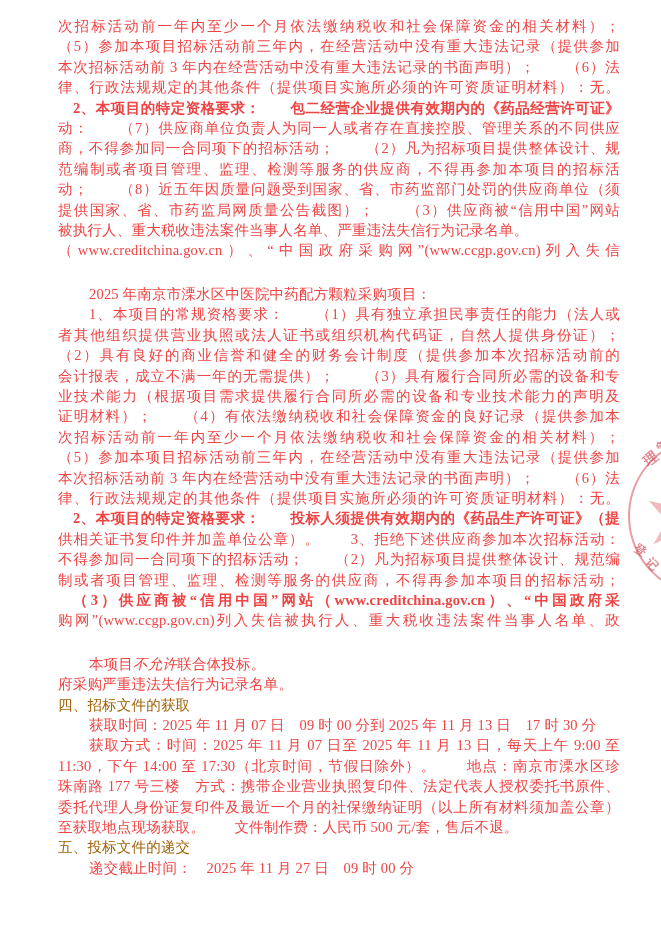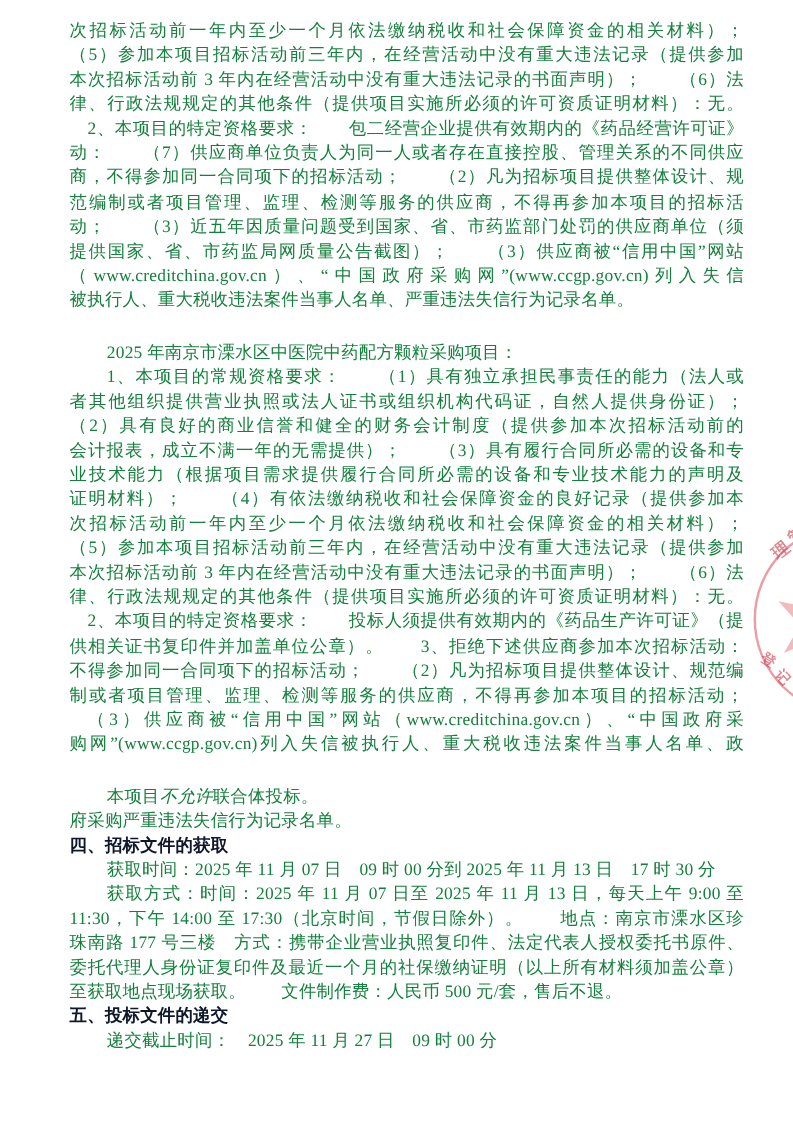--- a/index.html
+++ b/index.html
@@ -20,34 +20,34 @@
     left:58px;top:16px;
     width:562px;
   }
   .line{
     position:relative;
     width:562px;
     line-height:20.4px;
     min-height:20.4px;
     font-size:14.5px;
     letter-spacing:0.2px;
-    color:#15803d;
+    color:#ef4444;
     white-space:normal;
     overflow:visible;
   }
   .line.fill{
     text-align:justify;
     text-align-last:justify;
   }
   .line.b{
-    font-weight:bold;
-    color:#0f172a;
+    font-weight:normal;
+    color:#a16207;
   }
   .line.gap{ margin-top:23px; }
-  .ind-1{ padding-left:15px; width:547px; }
+  .ind-1{ padding-left:15px; width:547px;font-weight:bold; }
   .ind-2{ padding-left:31px; width:531px; }
   .seg-it{ font-style:italic; }
 
   
   .seal{
     position:absolute;
     left:628px;top:434px;
     width:33px;height:164px;
     pointer-events:none;
   }
@@ -86,24 +86,24 @@
 
   <div class="doc-body" id="doc-body">
       <div class="line ind-0 fill">次招标活动前一年内至少一个月依法缴纳税收和社会保障资金的相关材料）；</div>
       <div class="line ind-0 fill">（5）参加本项目招标活动前三年内，在经营活动中没有重大违法记录（提供参加</div>
       <div class="line ind-0 fill">本次招标活动前 3 年内在经营活动中没有重大违法记录的书面声明）；　　（6）法</div>
       <div class="line ind-0 fill">律、行政法规规定的其他条件（提供项目实施所必须的许可资质证明材料）：无。</div>
       <div class="line ind-1 fill">2、本项目的特定资格要求：　　包二经营企业提供有效期内的《药品经营许可证》</div>
       <div class="line ind-0 fill">动：　　（7）供应商单位负责人为同一人或者存在直接控股、管理关系的不同供应</div>
       <div class="line ind-0 fill">商，不得参加同一合同项下的招标活动；　　（2）凡为招标项目提供整体设计、规</div>
       <div class="line ind-0 fill">范编制或者项目管理、监理、检测等服务的供应商，不得再参加本项目的招标活</div>
-      <div class="line ind-0 fill">动；　　（3）近五年因质量问题受到国家、省、市药监部门处罚的供应商单位（须</div>
+      <div class="line ind-0 fill">动；　　（8）近五年因质量问题受到国家、省、市药监部门处罚的供应商单位（须</div>
       <div class="line ind-0 fill">提供国家、省、市药监局网质量公告截图）；　　（3）供应商被“信用中国”网站</div>
+      <div class="line ind-0">被执行人、重大税收违法案件当事人名单、严重违法失信行为记录名单。</div>
       <div class="line ind-0 fill">（www.creditchina.gov.cn）、“中国政府采购网”(www.ccgp.gov.cn)列入失信</div>
-      <div class="line ind-0">被执行人、重大税收违法案件当事人名单、严重违法失信行为记录名单。</div>
       <div class="line ind-2 gap">2025 年南京市溧水区中医院中药配方颗粒采购项目：</div>
       <div class="line ind-2 fill">1、本项目的常规资格要求：　　（1）具有独立承担民事责任的能力（法人或</div>
       <div class="line ind-0 fill">者其他组织提供营业执照或法人证书或组织机构代码证，自然人提供身份证）；</div>
       <div class="line ind-0 fill">（2）具有良好的商业信誉和健全的财务会计制度（提供参加本次招标活动前的</div>
       <div class="line ind-0 fill">会计报表，成立不满一年的无需提供）；　　（3）具有履行合同所必需的设备和专</div>
       <div class="line ind-0 fill">业技术能力（根据项目需求提供履行合同所必需的设备和专业技术能力的声明及</div>
       <div class="line ind-0 fill">证明材料）；　　（4）有依法缴纳税收和社会保障资金的良好记录（提供参加本</div>
       <div class="line ind-0 fill">次招标活动前一年内至少一个月依法缴纳税收和社会保障资金的相关材料）；</div>
       <div class="line ind-0 fill">（5）参加本项目招标活动前三年内，在经营活动中没有重大违法记录（提供参加</div>
       <div class="line ind-0 fill">本次招标活动前 3 年内在经营活动中没有重大违法记录的书面声明）；　　（6）法</div>

